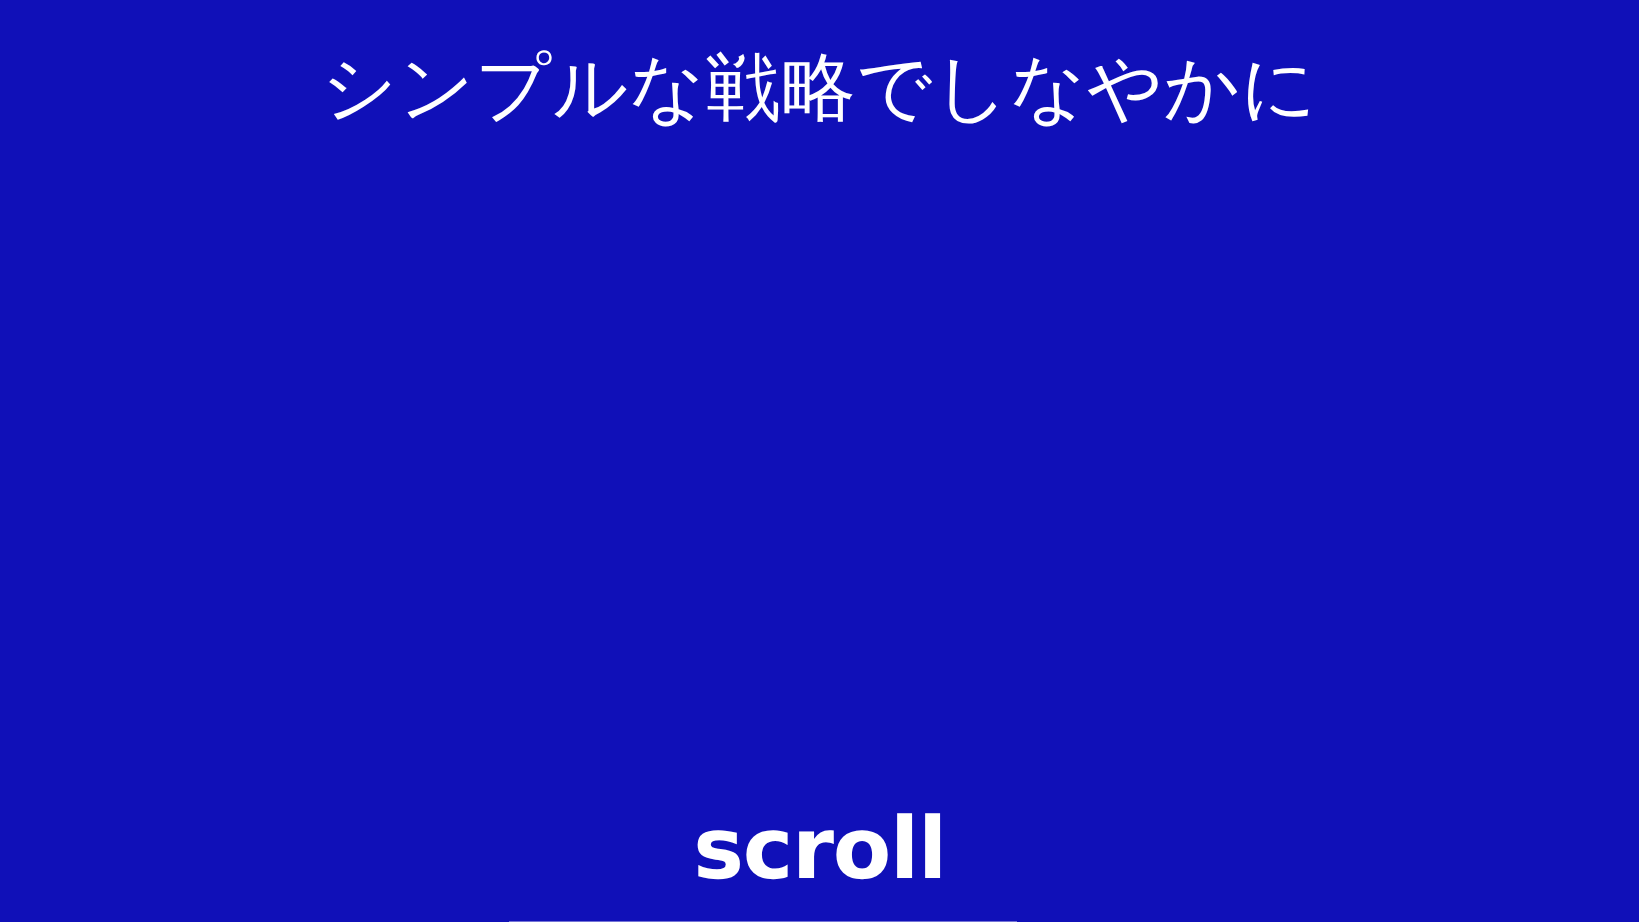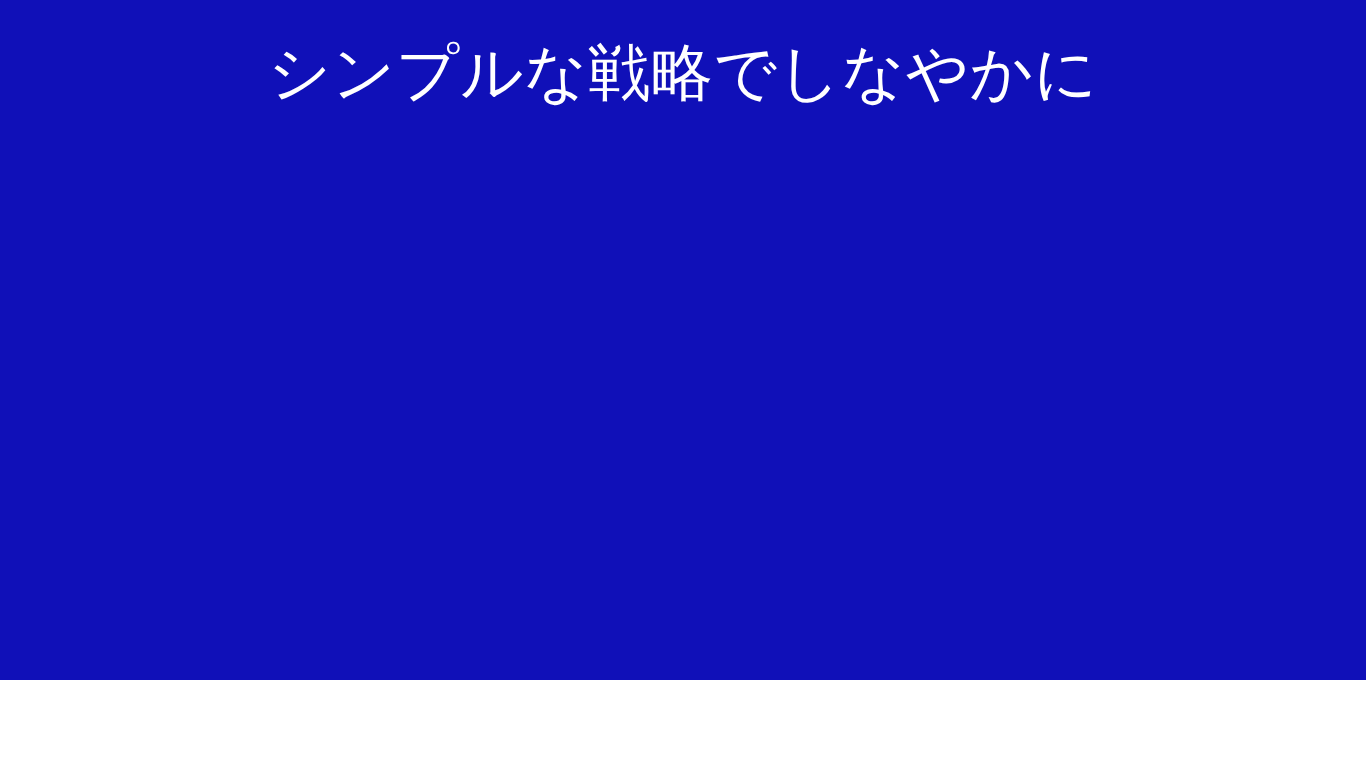--- a/index.html
+++ b/index.html
@@ -12,21 +12,21 @@
   }
 
   body {
     font-family: "Liberation Sans", "DejaVu Sans", sans-serif;
   }
 
   
   .slide {
     position: relative;
     width: 1366px;
-    height: 680px;
+    height: 768px;
     background: #1010b8;
     box-sizing: border-box;
     overflow: hidden;
   }
 
   
   .headline {
     position: absolute;
     top: 26px;
     left: 0;
@@ -80,14 +80,17 @@
 <body>
 
 <div class="slide">
 
   <div class="headline">
     <span class="headline-line">シンプルな戦略でしなやかに</span>
   </div>
 
   <div class="body-area"></div>
 
+  <div class="brand">
+    <span class="brand-wordmark">scroll</span>
+  </div>
 
 </div>
 
 </body></html>

